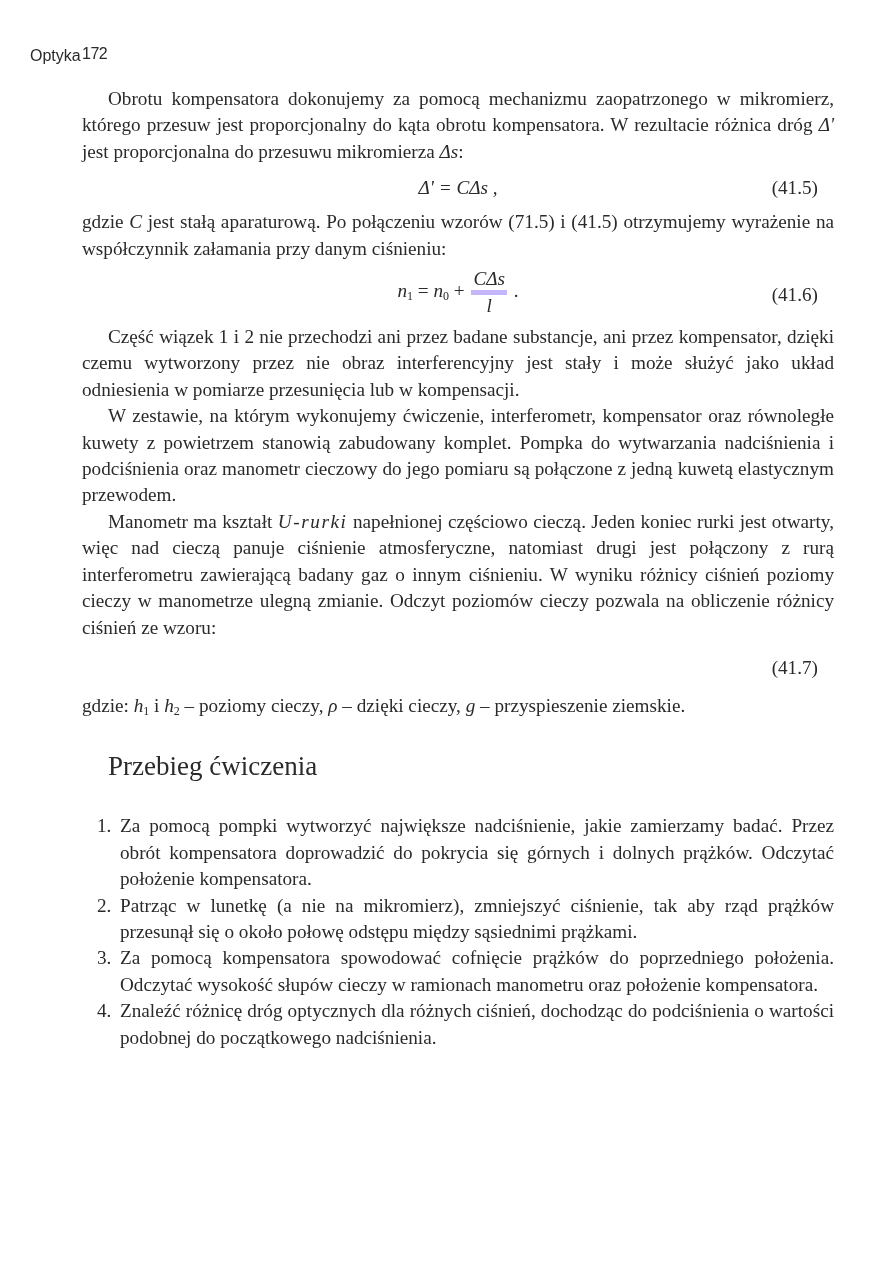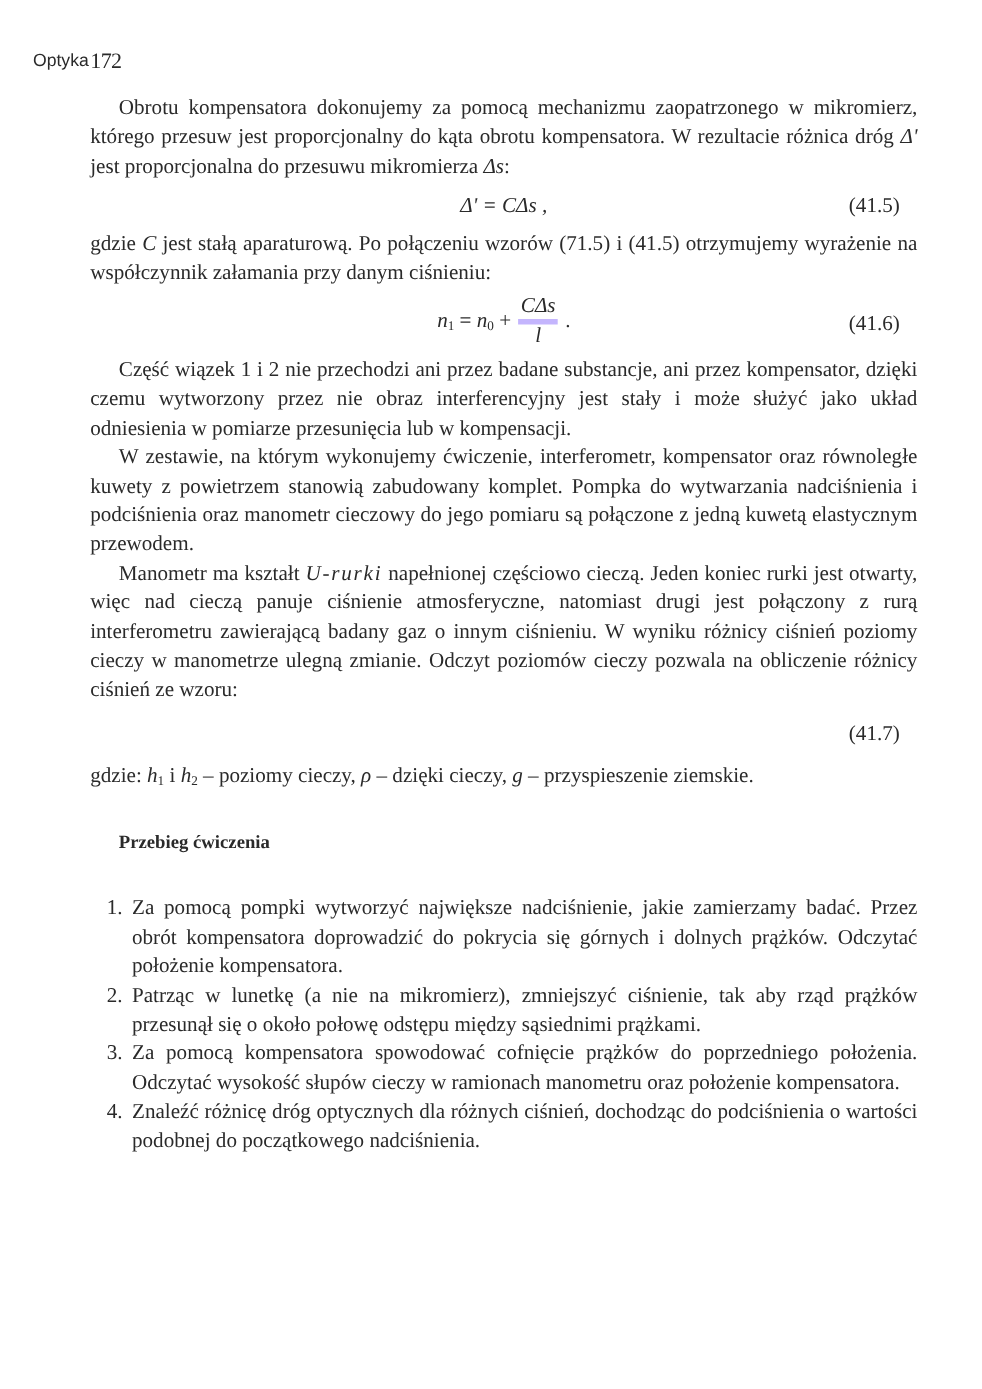--- a/index.html
+++ b/index.html
@@ -8,22 +8,22 @@
     }
     body {
       width: 893px; height: 1263px;
       position: relative;
       overflow: hidden;
       font-family: "Liberation Serif", "DejaVu Serif", serif;
       color: #2a2a2a;
     }
     .page-number {
       position: absolute; left: 82px; top: 45px;
-      font-size: 20px; letter-spacing: -0.5px;
-      font-family: Liberation Serif, serif;
+      font-size: 16px; letter-spacing: -0.5px;
+      font-family: Liberation Sans, sans-serif;
     }
     .running-head {
       position: absolute; left: 0; width: 893px; top: 47px;
       font-family: "Liberation Sans", sans-serif;
       font-size: 16px;
       padding-left: 30px;
       box-sizing: border-box;
     }
     .content {
       position: absolute; left: 82px; top: 86px;
@@ -64,22 +64,22 @@
       border-bottom: 5px solid #c4b5fd;
       padding: 0 2px;
       font-family: Liberation Serif, serif;
     }
     .frac .bot { display: block; }
     .up { font-style: normal; }
     sub { font-size: 12px; vertical-align: -3px; line-height: 0; }
     i { font-style: italic; }
     .spaced { letter-spacing: 1.6px; font-style: italic; }
     h2 {
-      font-size: 17px;
-      font-weight: bold;
+      font-size: 27px;
+      font-weight: normal;
       margin: 34px 0 34px 26px;
       line-height: 26px;
     }
     ol {
       margin: 0; padding: 0;
       list-style: none;
     }
     ol li {
       position: relative;
       padding-left: 38px;

